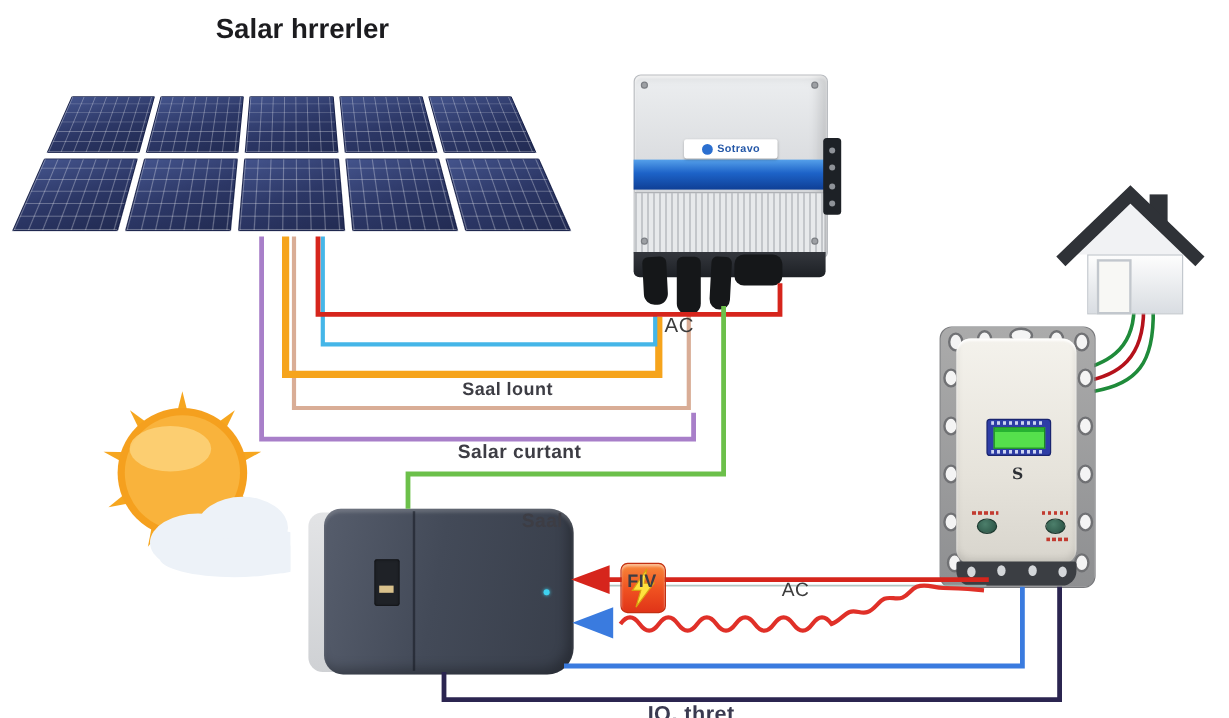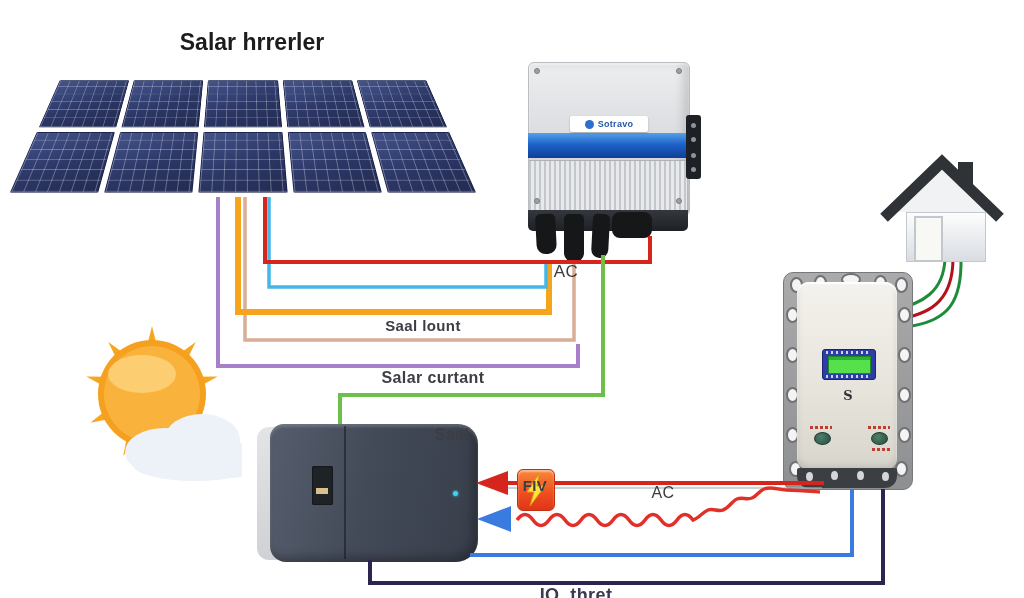--- a/index.html
+++ b/index.html
@@ -89,21 +89,21 @@
 <body>
 
 <div class="stage">
 
   <svg class="under-svg" width="1024" height="598" viewBox="0 0 1024 598">
     <path d="M945,258 C944,292 922,304 893,310" fill="none" stroke="#1f8b3a" stroke-width="3"></path>
     <path d="M953,258 C953,298 933,313 903,318" fill="none" stroke="#b5121b" stroke-width="3"></path>
     <path d="M961,258 C962,303 947,320 912,326" fill="none" stroke="#1f8b3a" stroke-width="3"></path>
   </svg>
 
-  <div class="big-title" style="left:252px;top:42px;font-size:23px;">Salar hrrerler</div>
+  <div class="big-title" style="left:252px;top:24px;font-size:23px;">Salar hrrerler</div>
 
   <div class="array device abs">
     <div class="arow">
       <div class="panel"></div>
       <div class="panel"></div>
       <div class="panel"></div>
       <div class="panel"></div>
       <div class="panel"></div>
     </div>
     <div class="arow">

